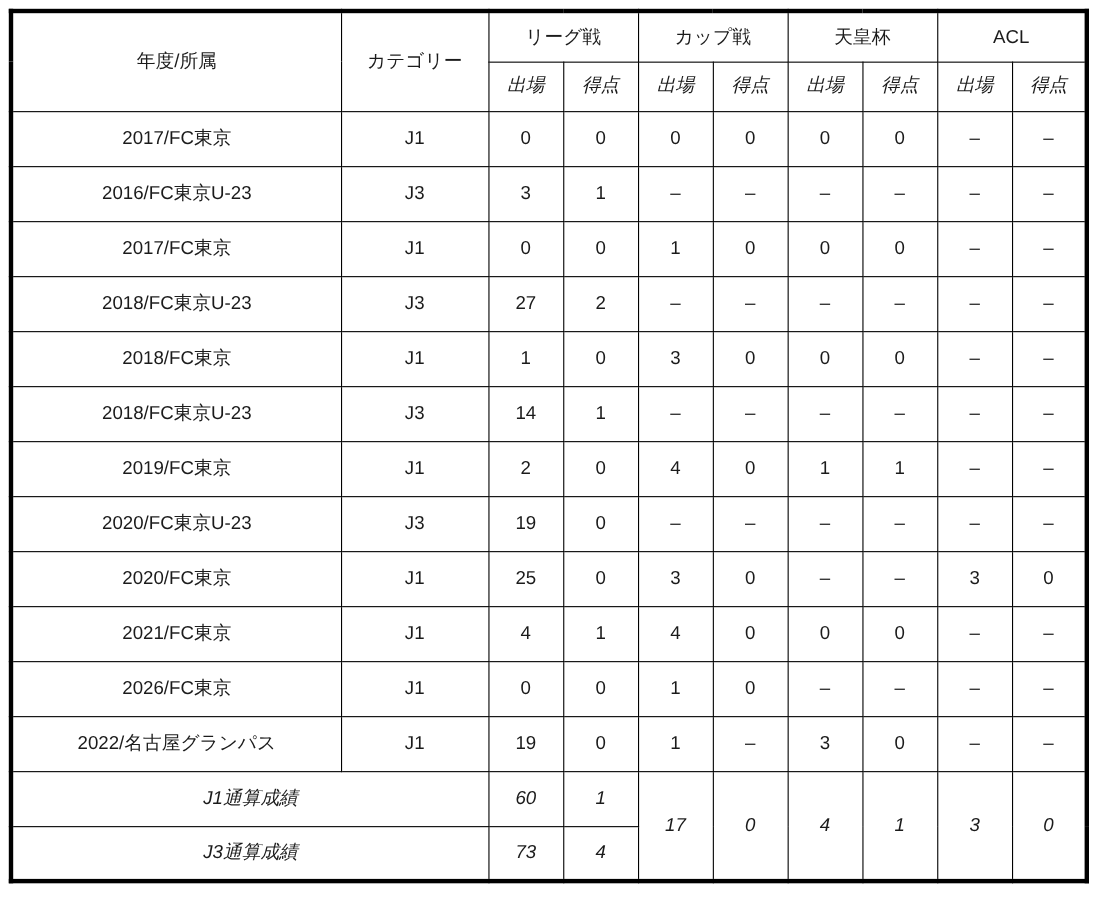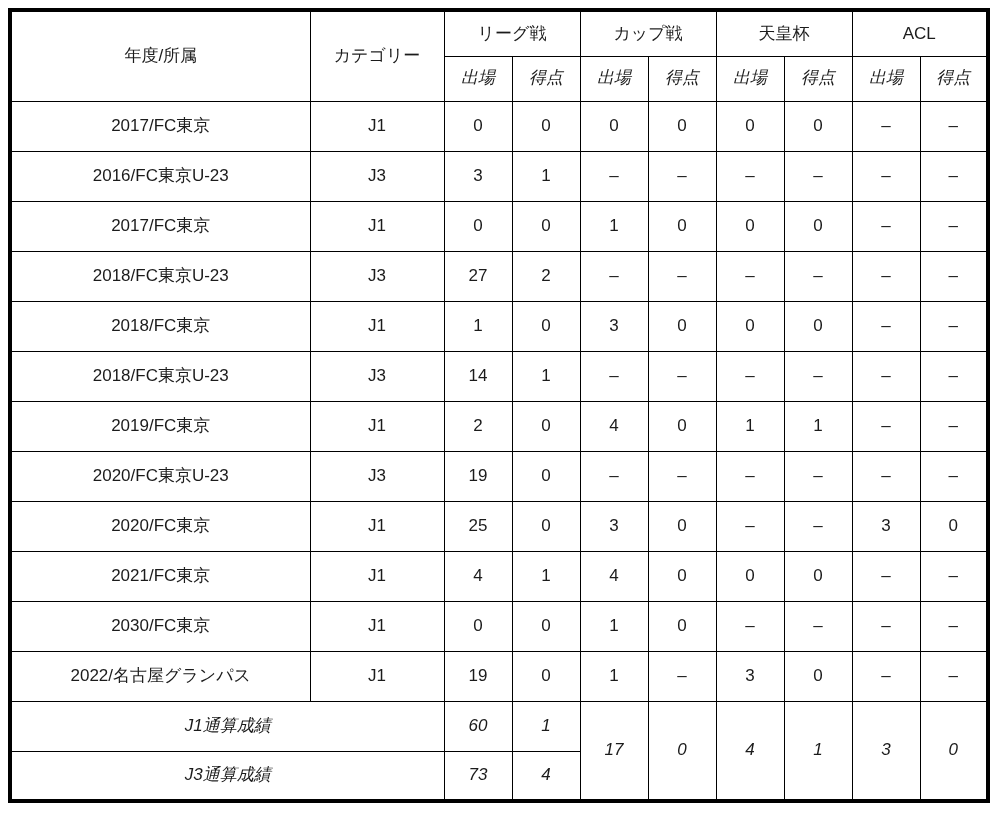--- a/index.html
+++ b/index.html
@@ -197,21 +197,21 @@
           <td class="b-l3 b-b2">4</td>
           <td class="b-b2">1</td>
           <td class="b-l2 b-b2">4</td>
           <td class="b-b2">0</td>
           <td class="b-l2 b-b2">0</td>
           <td class="b-b2">0</td>
           <td class="b-l2 b-b2">–</td>
           <td class="b-b2">–</td>
         </tr>
         <tr class="dr">
-          <td class="b-b2">2030/FC東京</td>
+          <td class="b-b2">2026/FC東京</td>
           <td class="b-b2">J1</td>
           <td class="b-l3 b-b2">0</td>
           <td class="b-b2">0</td>
           <td class="b-l2 b-b2">1</td>
           <td class="b-b2">0</td>
           <td class="b-l2 b-b2">–</td>
           <td class="b-b2">–</td>
           <td class="b-l2 b-b2">–</td>
           <td class="b-b2">–</td>
         </tr>

